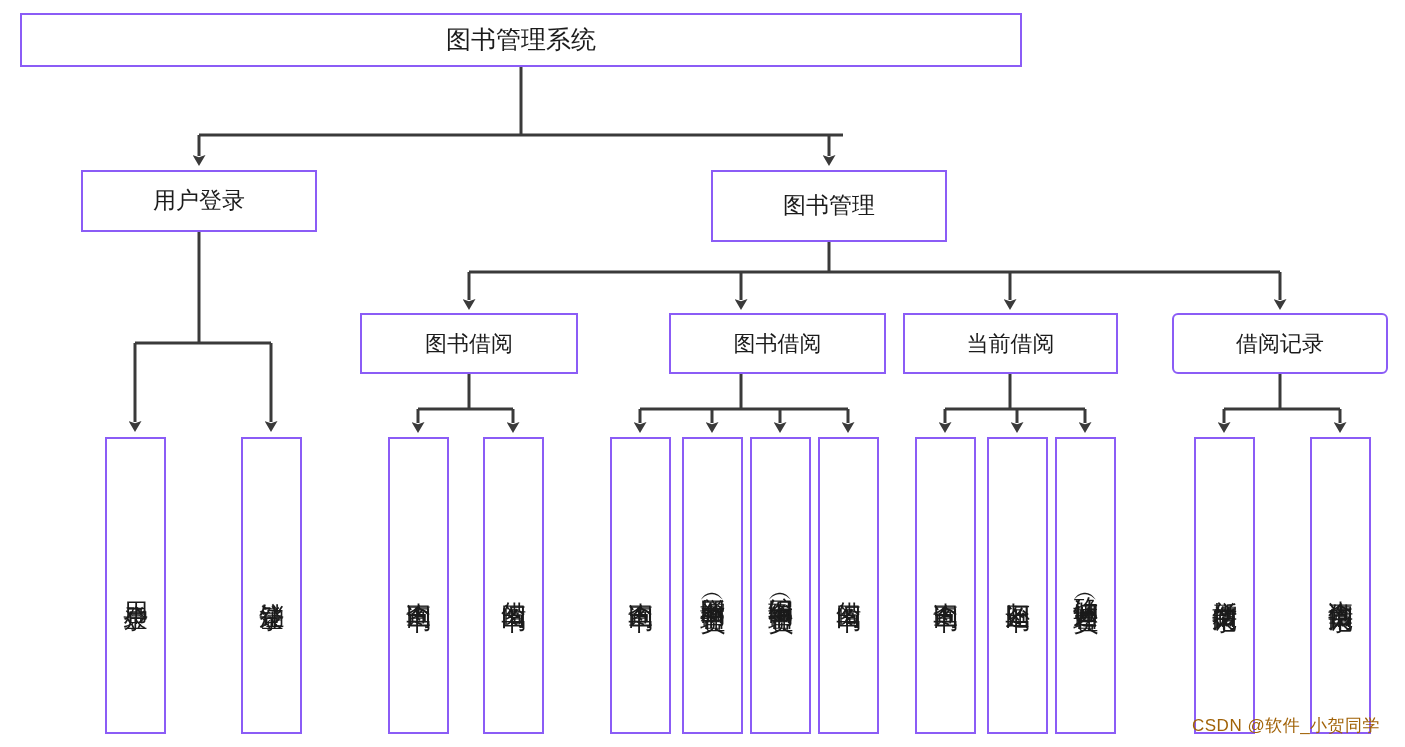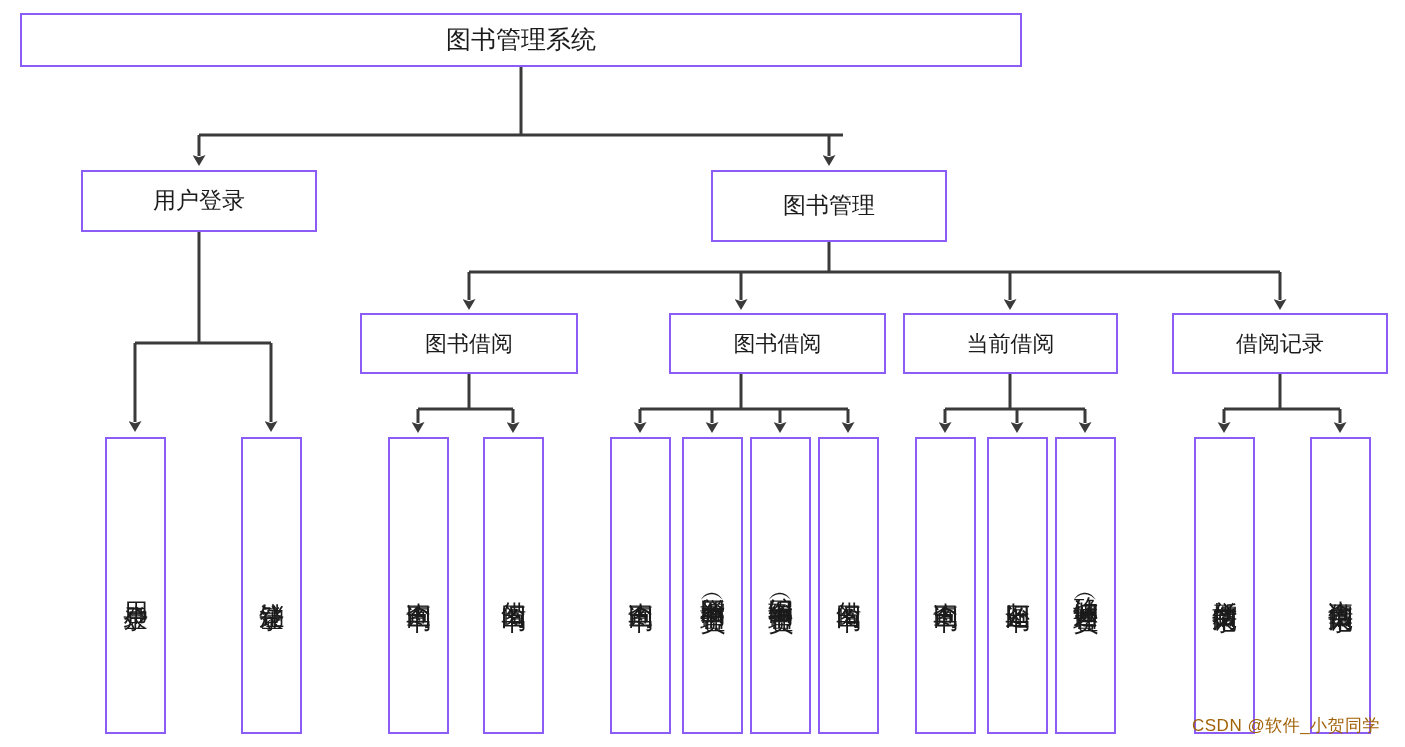--- a/index.html
+++ b/index.html
@@ -138,21 +138,21 @@
 
   <div class="node lvl2" style="left:360px; top:313px; width:218px; height:61px;">
     <span class="lbl">图书借阅</span>
   </div>
   <div class="node lvl2" style="left:669px; top:313px; width:217px; height:61px;">
     <span class="lbl">图书借阅</span>
   </div>
   <div class="node lvl2" style="left:903px; top:313px; width:215px; height:61px;">
     <span class="lbl">当前借阅</span>
   </div>
-  <div class="node lvl2" style="left:1172px; top:313px; width:216px; height:61px;">
+  <div class="node lvl2" style="left:1172px; top:313px; width:216px; height:61px;border-radius:6px;">
     <span class="lbl">借阅记录</span>
   </div>
 
   <div class="node leaf" style="left:105px; top:437px; width:61px; height:297px;">
     <span class="lbl">用户登录</span>
   </div>
   <div class="node leaf" style="left:241px; top:437px; width:61px; height:297px;">
     <span class="lbl">注销登录</span>
   </div>
 

